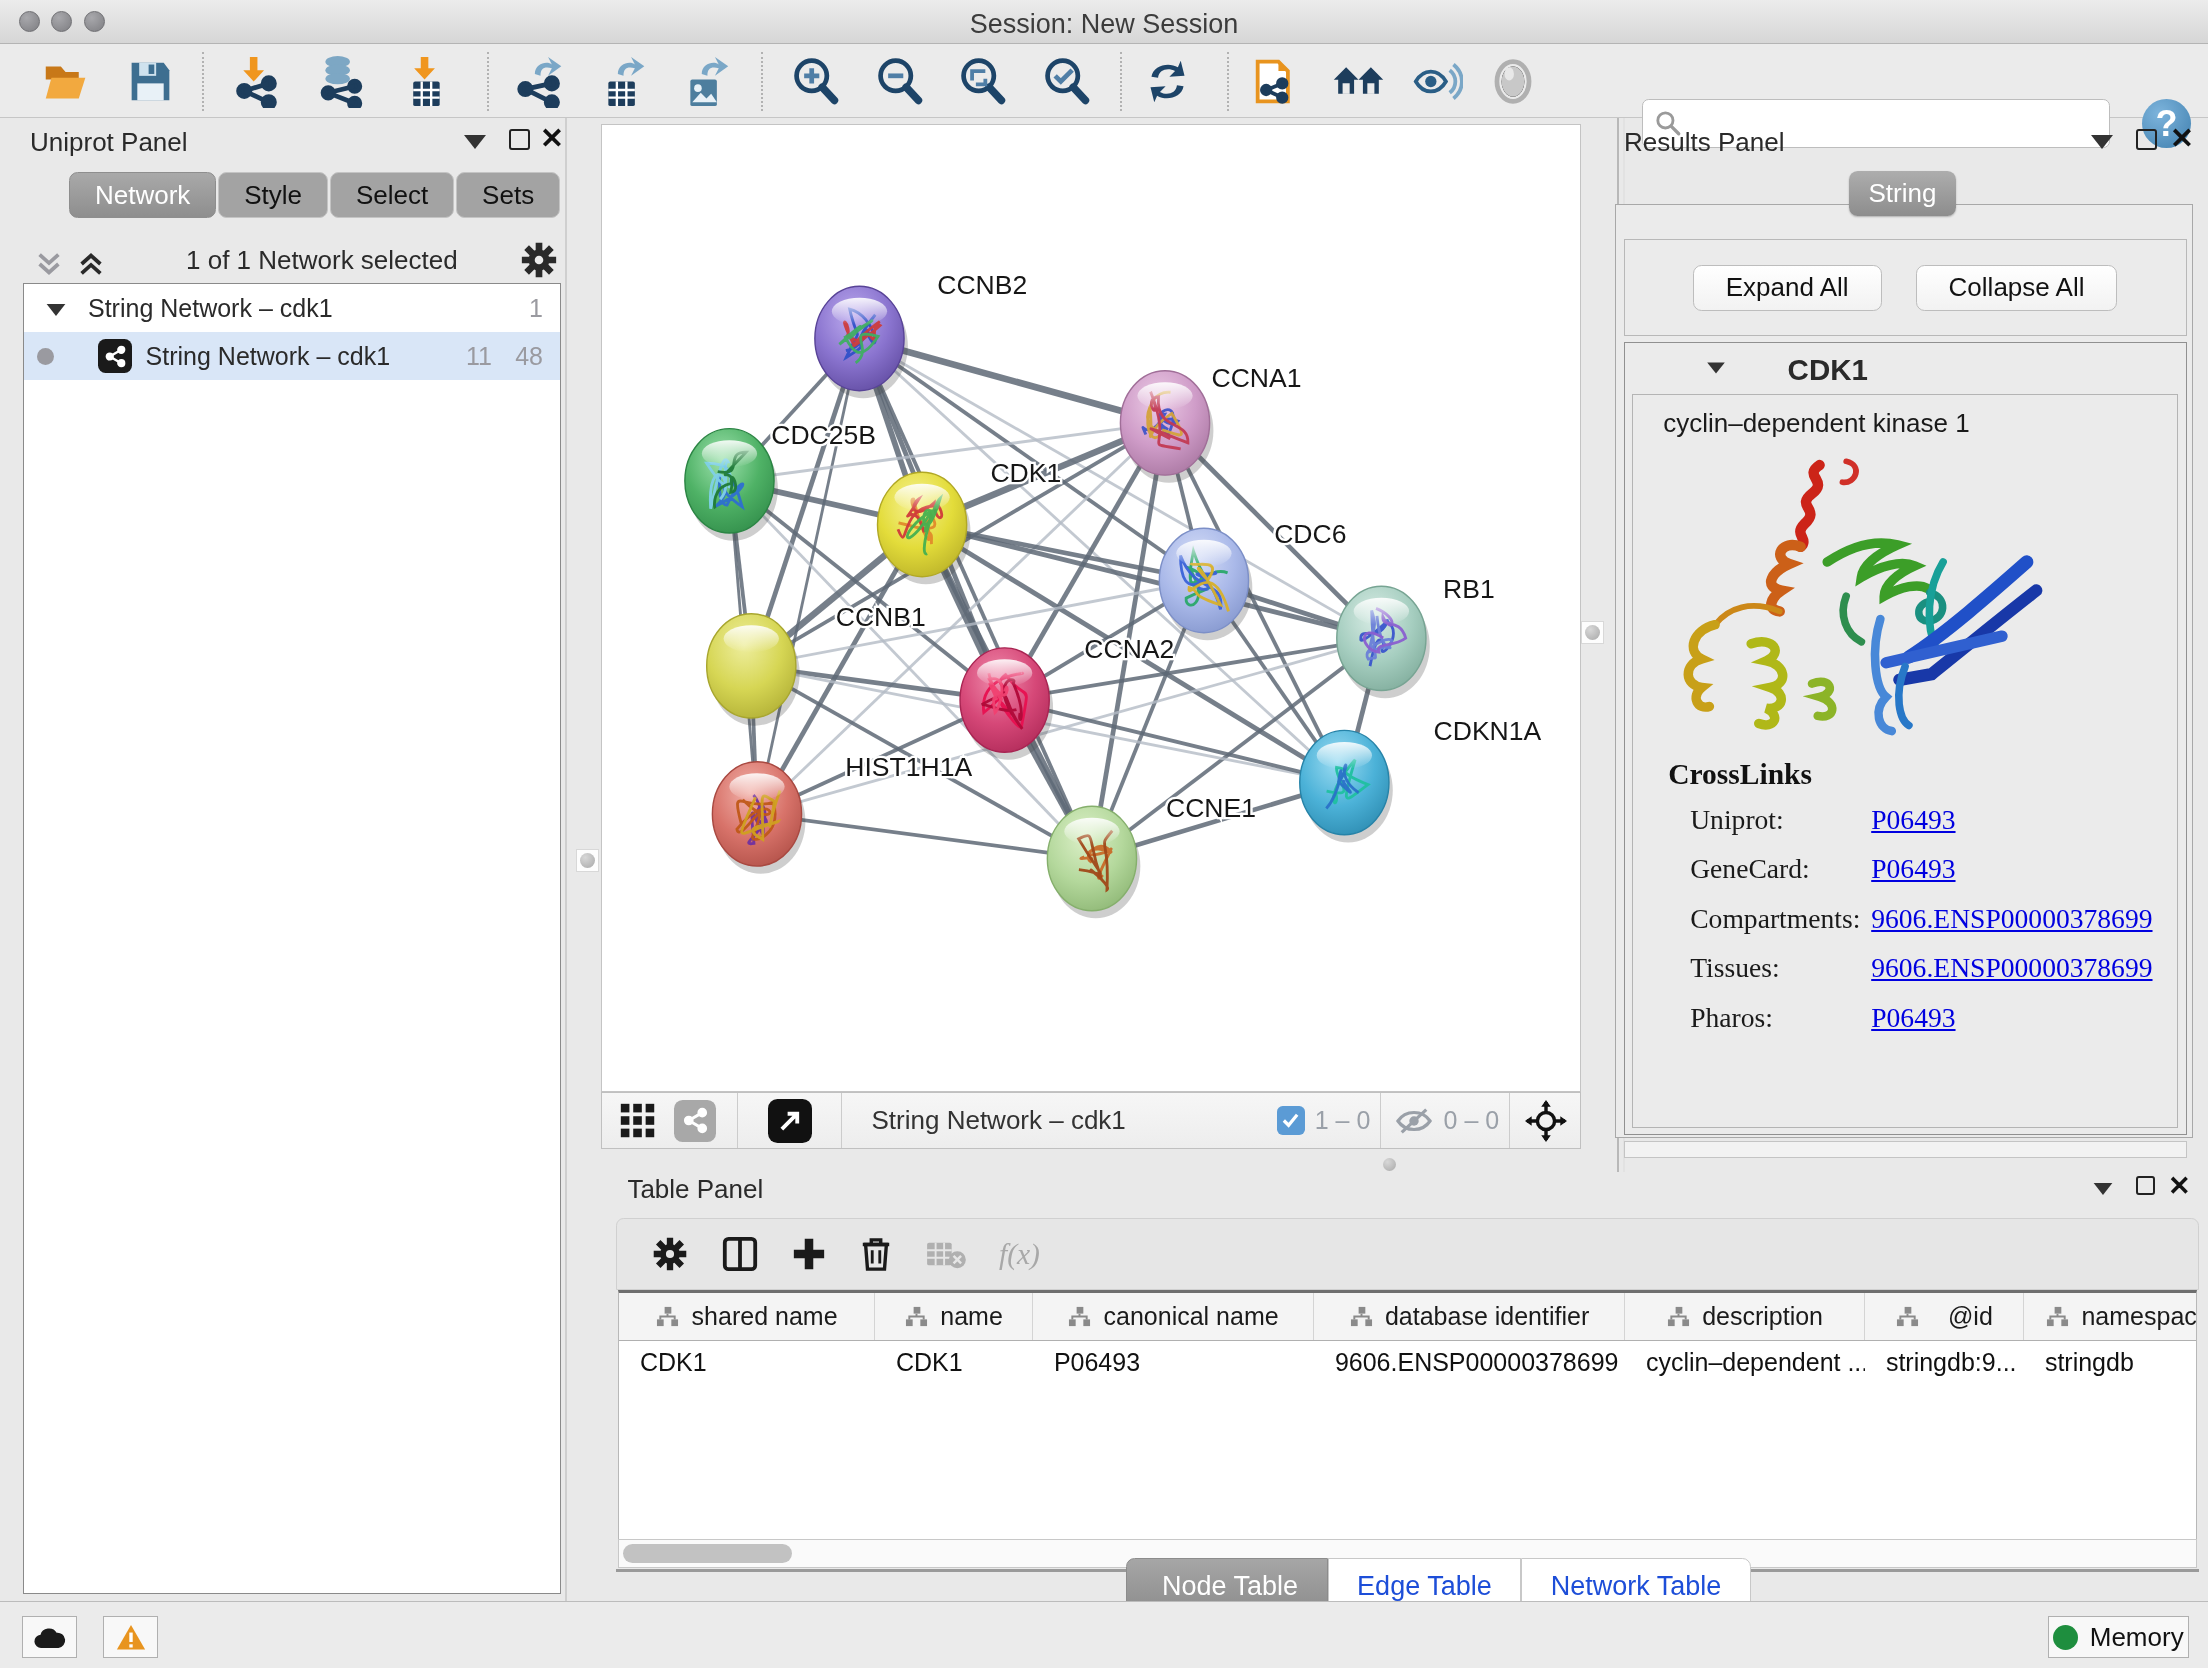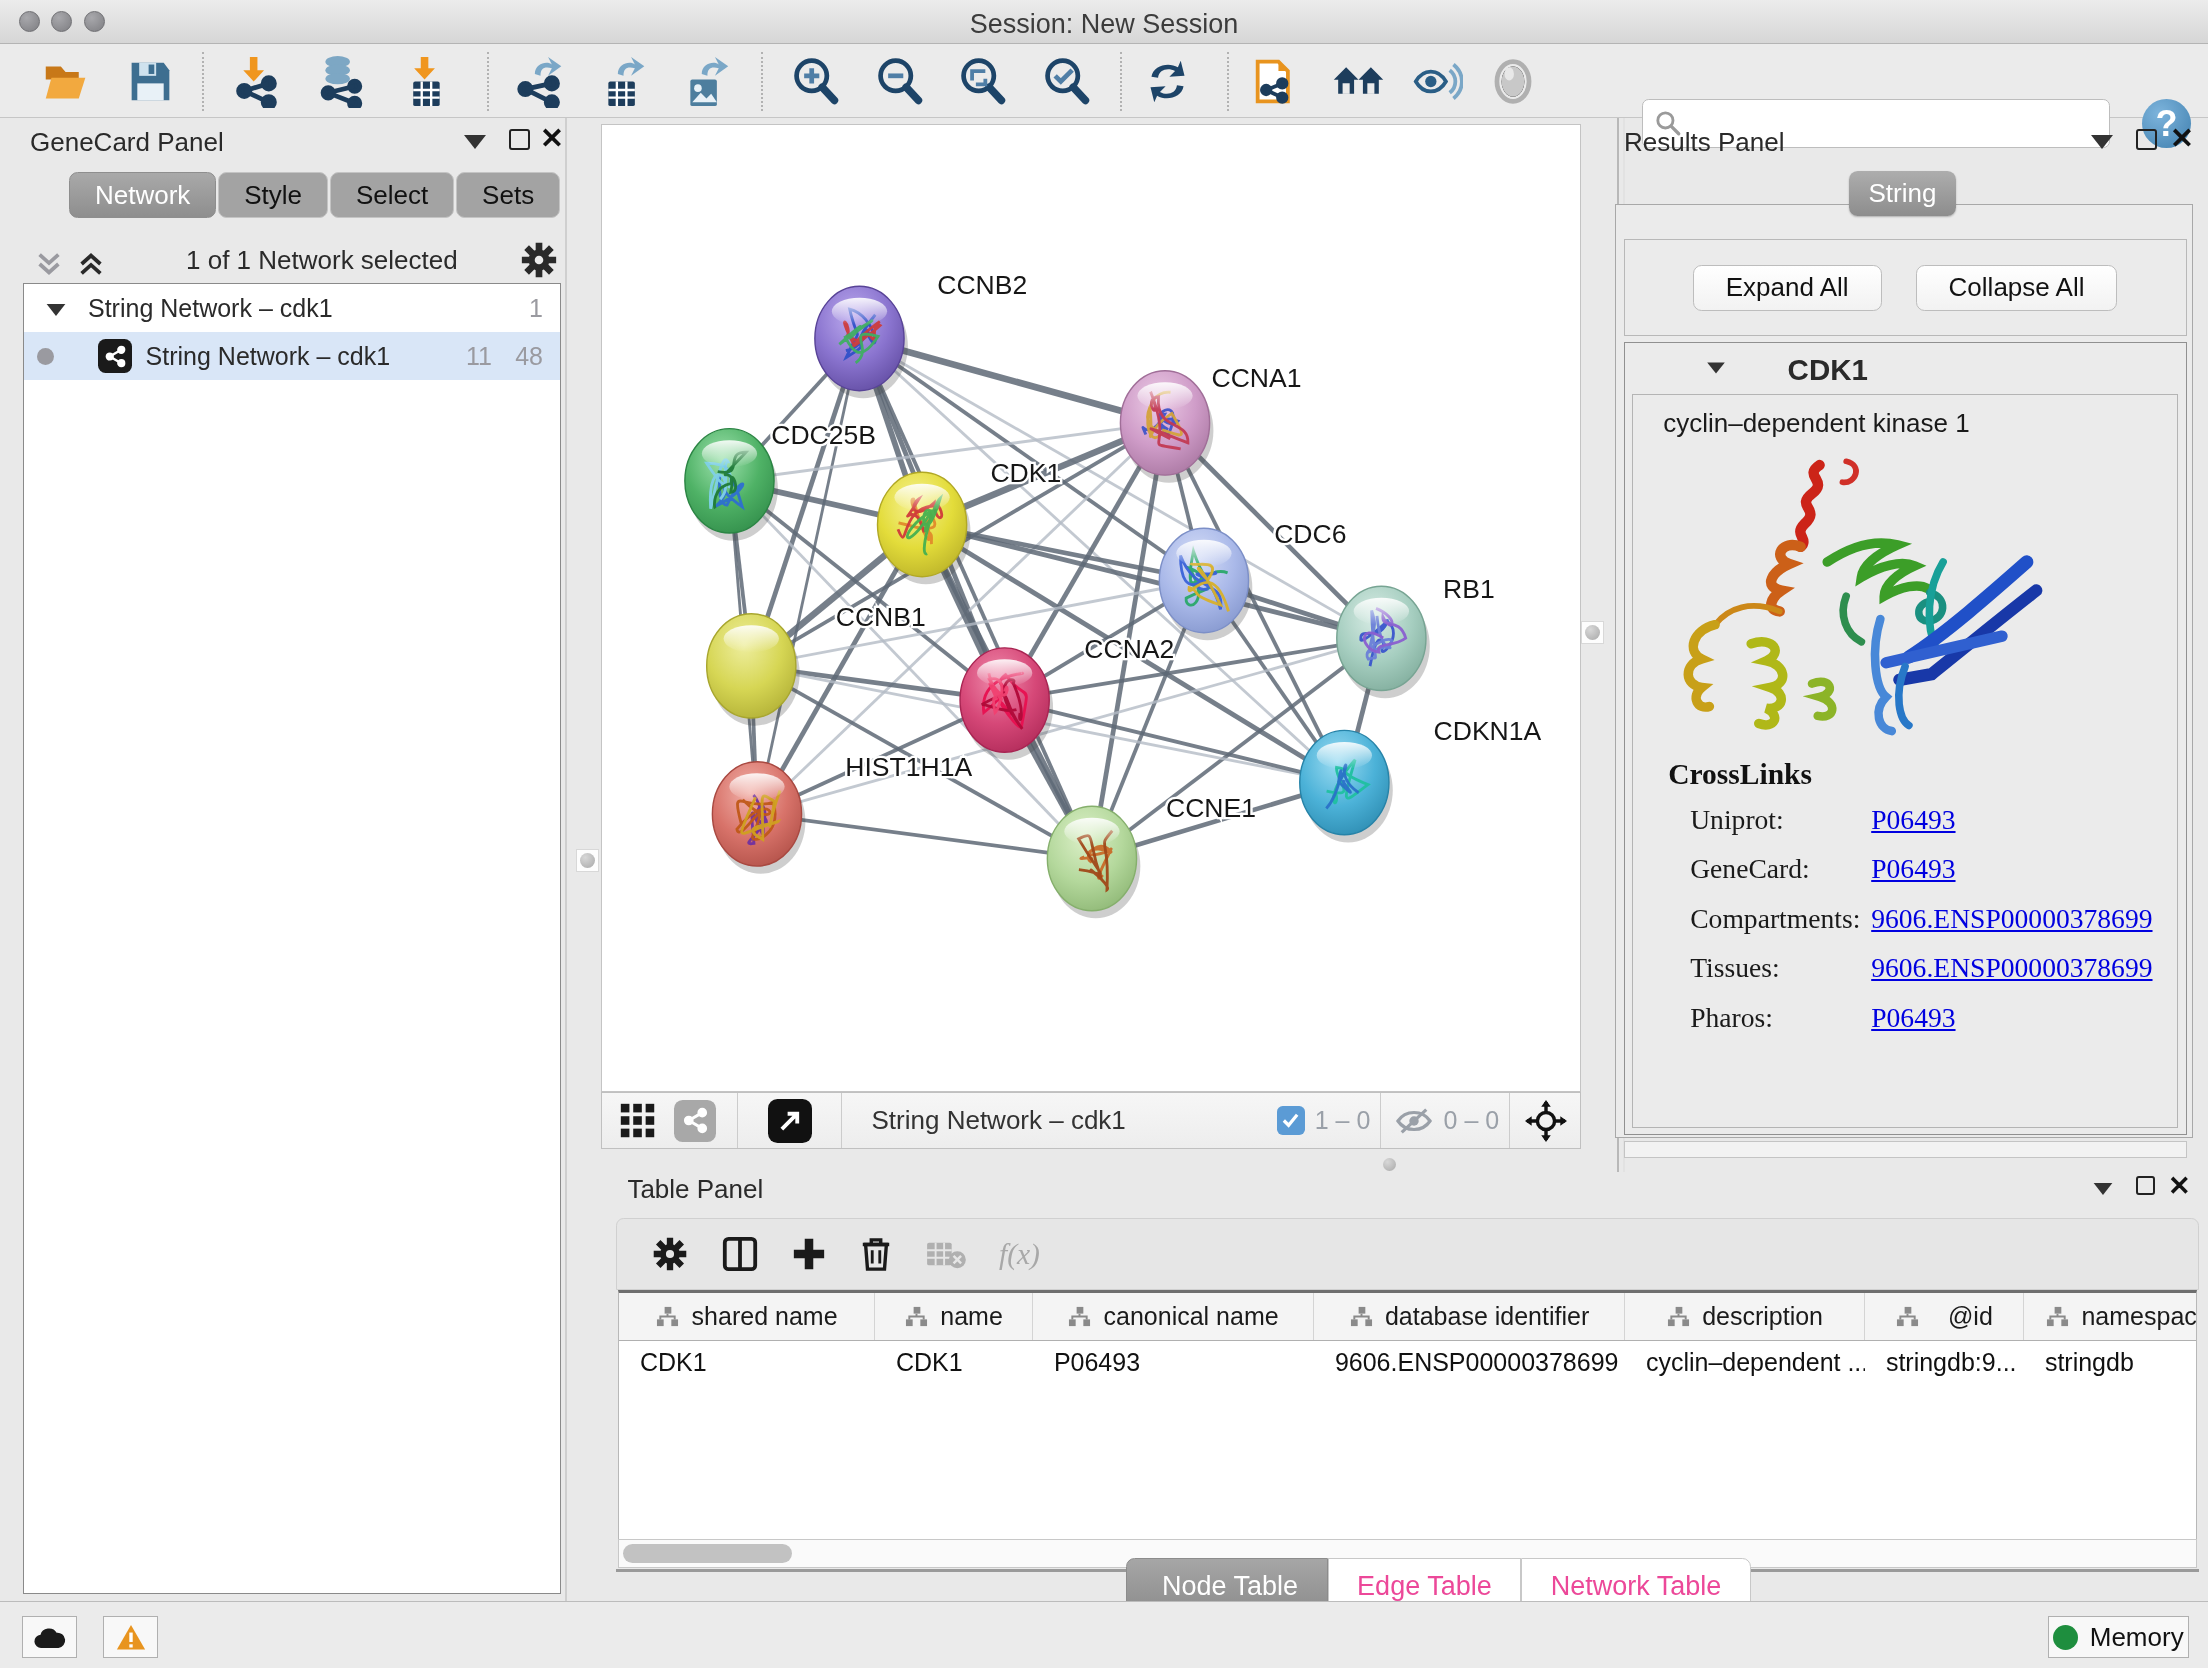--- a/index.html
+++ b/index.html
@@ -88,21 +88,21 @@
   #tp-header { display:flex; height:48px; background:#f4f4f4; border-bottom:1px solid #b0b0b0; }
   .th-cell { display:flex; align-items:center; justify-content:center; gap:11.4px; font-size:25px; color:#1a1a1a;
     border-right:1px solid #d4d4d4; flex:none; overflow:hidden; white-space:nowrap; }
   #tp-row { display:flex; height:42px; background:#fff; }
   .td-cell { display:flex; align-items:center; padding-left:21px; font-size:25px; color:#111;
     flex:none; overflow:hidden; white-space:nowrap; }
   #tp-hscroll { left:1.9px; top:367px; width:1579px; height:28.5px; background:#fafafa; border:1px solid #c8c8c8; }
   #tp-hthumb { left:3.8px; top:3.8px; width:169px; height:19px; border-radius:9.5px; background:#c2c2c2; }
   #tp-bottom-border { left:0; top:397px; width:1583px; height:2.9px; background:#9a9a9a; }
   .tp-tab { height:57px; padding:0 28.5px; display:flex; align-items:center; font-size:27px; background:#fff;
-    border:1px solid #c8c8c8; color:#ec4899; }
+    border:1px solid #c8c8c8; color:#1d4ed8; }
   .tp-tab.active { background:linear-gradient(#a6a6a6,#8c8c8c); color:#fff; border-color:#8c8c8c; }
   #tp-tabs { left:510px; top:386px; display:flex; }
   #tp-tabs .tp-tab:first-child { border-radius:8.6px 0 0 8.6px;padding-left:35px; }
   #tp-tabs .tp-tab:last-child { border-radius:0 8.6px 8.6px 0;text-align:center; }
 
   
   #statusbar { left:0; top:1601px; width:2208px; height:68px; background:#ebebeb; border-top:1px solid #bcbcbc; }
   .sb-btn { top:14.3px; height:42px; background:#f8f8f8; border:1.9px solid #b0b0b0;
     display:flex; align-items:center; justify-content:center; }
   #memory-btn { left:2048px; width:141px; gap:11.4px; font-size:26px; color:#111; }
@@ -292,21 +292,21 @@
           <circle cx="12" cy="12" r="8" fill="none" stroke="#9a9a9a" stroke-width="3"></circle>
           <path d="M18 18 L26 26" stroke="#9a9a9a" stroke-width="3.5" stroke-linecap="round"></path>
         </svg>
       <input type="text" placeholder="" style="">
     </div>
     <div class="abs" id="help-btn">
         <span>?</span>
       </div>
   </div>
 
-  <div class="abs" style="left:30px; top:127px;"><span class="panel-title">GeneCard Panel</span></div>
+  <div class="abs" style="left:30px; top:127px;"><span class="panel-title">Uniprot Panel</span></div>
   <div class="abs" style="left:464px; top:135px;"><span class="tri-down"></span></div>
   <div class="abs" style="left:509px; top:129px;"><span class="float-sq"></span></div>
   <div class="abs close-x" style="left:540px; top:122px;">✕</div>
 
   <div class="abs" style="left:69px; top:172px; display:flex;" id="cp-tabs">
       <div class="cp-tab active">Network</div>
       <div class="cp-tab">Style</div>
       <div class="cp-tab">Select</div>
       <div class="cp-tab">Sets</div>
     </div>

